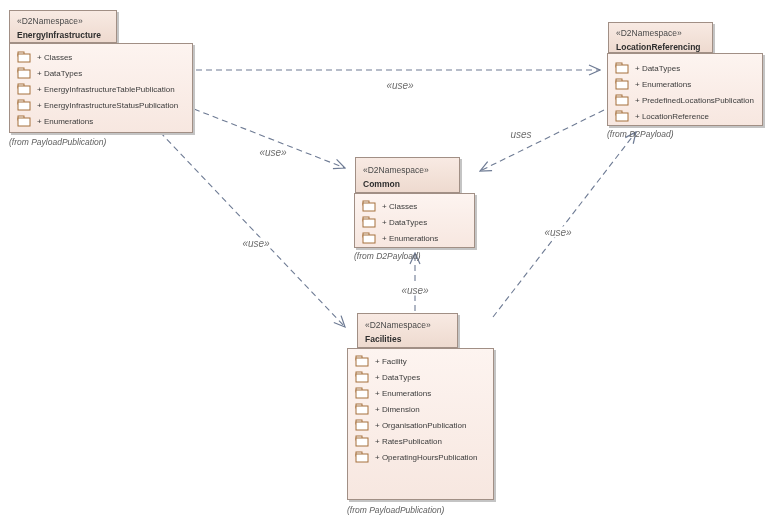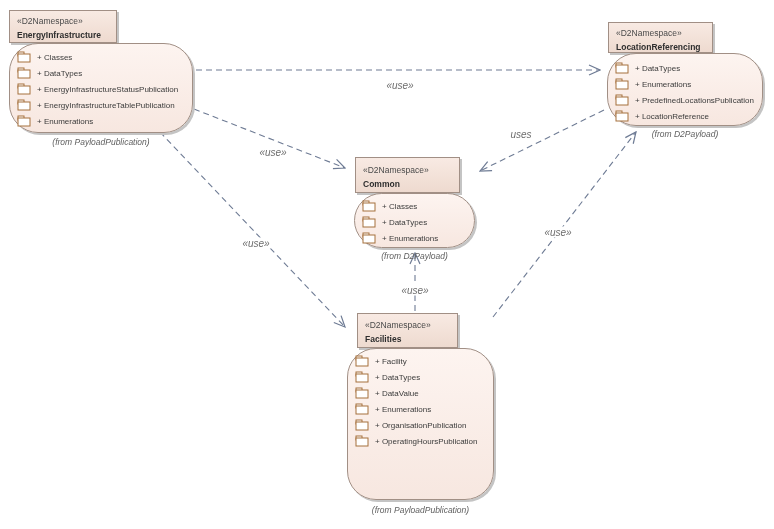--- a/index.html
+++ b/index.html
@@ -17,29 +17,28 @@
     position:absolute;border:1px solid #a18f85;box-sizing:border-box;
     box-shadow:2px 2px 0 #c4c4c4;
   }
   .pkg-tab{
     background:linear-gradient(180deg,#f8eae3 0%,#eedacf 100%);
     padding:4px 15px 0 7px;z-index:2;
   }
   .pkg-body{
     background:linear-gradient(180deg,#fdf4f0 0%,#f7e7e0 100%);
     z-index:3;
-    border-radius:29px;
   }
   .stereotype{font-size:8.5px;color:#4a4a4a;line-height:13px;white-space:nowrap;}
   .pkg-name{font-size:8.5px;font-weight:bold;color:#2e2e2e;line-height:14px;white-space:nowrap;}
   .row{display:flex;align-items:center;height:16px;padding-left:7px;}
   .folder{width:14px;height:12px;margin-right:6px;flex:0 0 auto;display:block;}
   .row-label{font-size:8px;color:#3b3b3b;white-space:nowrap;}
   .caption{
-    position:absolute;text-align:center;font-size:8.5px;font-style:italic;color:#5f5f5f;
+    position:absolute;text-align:left;font-size:8.5px;font-style:italic;color:#5f5f5f;
     white-space:nowrap;z-index:1;
   }
 </style>
 </head>
 <body>
 
 <div id="canvas">
 
   <svg class="edges" width="774" height="529">
     <defs>
@@ -79,34 +78,34 @@
           <rect x="1" y="1" width="6" height="4" fill="#ffffff" stroke="#a5713d"></rect>
           <rect x="1" y="3" width="12" height="8" fill="#ffffff" stroke="#a5713d"></rect>
         </svg>
       <span class="row-label">+ DataTypes</span>
     </div>
     <div class="row">
       <svg class="folder" viewBox="0 0 14 12">
           <rect x="1" y="1" width="6" height="4" fill="#ffffff" stroke="#a5713d"></rect>
           <rect x="1" y="3" width="12" height="8" fill="#ffffff" stroke="#a5713d"></rect>
         </svg>
+      <span class="row-label">+ EnergyInfrastructureTablePublication</span>
+    </div>
+    <div class="row">
+      <svg class="folder" viewBox="0 0 14 12">
+          <rect x="1" y="1" width="6" height="4" fill="#ffffff" stroke="#a5713d"></rect>
+          <rect x="1" y="3" width="12" height="8" fill="#ffffff" stroke="#a5713d"></rect>
+        </svg>
       <span class="row-label">+ EnergyInfrastructureStatusPublication</span>
     </div>
     <div class="row">
       <svg class="folder" viewBox="0 0 14 12">
           <rect x="1" y="1" width="6" height="4" fill="#ffffff" stroke="#a5713d"></rect>
           <rect x="1" y="3" width="12" height="8" fill="#ffffff" stroke="#a5713d"></rect>
         </svg>
-      <span class="row-label">+ EnergyInfrastructureTablePublication</span>
-    </div>
-    <div class="row">
-      <svg class="folder" viewBox="0 0 14 12">
-          <rect x="1" y="1" width="6" height="4" fill="#ffffff" stroke="#a5713d"></rect>
-          <rect x="1" y="3" width="12" height="8" fill="#ffffff" stroke="#a5713d"></rect>
-        </svg>
       <span class="row-label">+ Enumerations</span>
     </div>
   </div>
   <div class="caption" style="left:9px;top:137px;width:184px;">(from PayloadPublication)</div>
 
   <div class="pkg-tab" style="left:608px;top:22px;width:105px;height:31px;">
     <div class="stereotype">«D2Namespace»</div>
     <div class="pkg-name">LocationReferencing</div>
   </div>
   <div class="pkg-body" style="left:607px;top:53px;width:156px;height:73px;padding-top:6px;">
@@ -187,39 +186,46 @@
           <rect x="1" y="1" width="6" height="4" fill="#ffffff" stroke="#a5713d"></rect>
           <rect x="1" y="3" width="12" height="8" fill="#ffffff" stroke="#a5713d"></rect>
         </svg>
       <span class="row-label">+ DataTypes</span>
     </div>
     <div class="row">
       <svg class="folder" viewBox="0 0 14 12">
           <rect x="1" y="1" width="6" height="4" fill="#ffffff" stroke="#a5713d"></rect>
           <rect x="1" y="3" width="12" height="8" fill="#ffffff" stroke="#a5713d"></rect>
         </svg>
-      <span class="row-label">+ DataValue</span>
-    </div>
-    <div class="row">
-      <svg class="folder" viewBox="0 0 14 12">
-          <rect x="1" y="1" width="6" height="4" fill="#ffffff" stroke="#a5713d"></rect>
-          <rect x="1" y="3" width="12" height="8" fill="#ffffff" stroke="#a5713d"></rect>
-        </svg>
-      <span class="row-label">+ Enumerations</span>
+      <span class="row-label">+ Enumerations</span>
+    </div>
+    <div class="row">
+      <svg class="folder" viewBox="0 0 14 12">
+          <rect x="1" y="1" width="6" height="4" fill="#ffffff" stroke="#a5713d"></rect>
+          <rect x="1" y="3" width="12" height="8" fill="#ffffff" stroke="#a5713d"></rect>
+        </svg>
+      <span class="row-label">+ Dimension</span>
     </div>
     <div class="row">
       <svg class="folder" viewBox="0 0 14 12">
           <rect x="1" y="1" width="6" height="4" fill="#ffffff" stroke="#a5713d"></rect>
           <rect x="1" y="3" width="12" height="8" fill="#ffffff" stroke="#a5713d"></rect>
         </svg>
       <span class="row-label">+ OrganisationPublication</span>
     </div>
     <div class="row">
       <svg class="folder" viewBox="0 0 14 12">
           <rect x="1" y="1" width="6" height="4" fill="#ffffff" stroke="#a5713d"></rect>
           <rect x="1" y="3" width="12" height="8" fill="#ffffff" stroke="#a5713d"></rect>
         </svg>
+      <span class="row-label">+ RatesPublication</span>
+    </div>
+    <div class="row">
+      <svg class="folder" viewBox="0 0 14 12">
+          <rect x="1" y="1" width="6" height="4" fill="#ffffff" stroke="#a5713d"></rect>
+          <rect x="1" y="3" width="12" height="8" fill="#ffffff" stroke="#a5713d"></rect>
+        </svg>
       <span class="row-label">+ OperatingHoursPublication</span>
     </div>
   </div>
   <div class="caption" style="left:347px;top:505px;width:147px;">(from PayloadPublication)</div>
 
 </div>
 
 </body></html>

